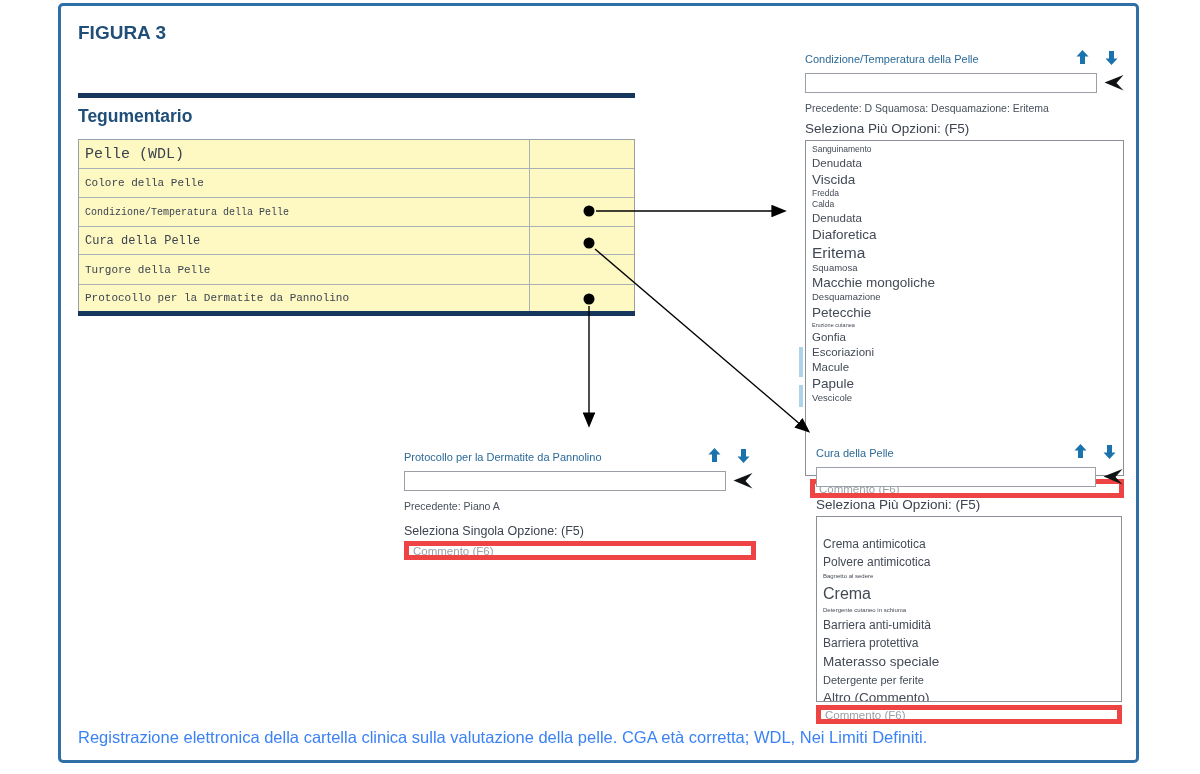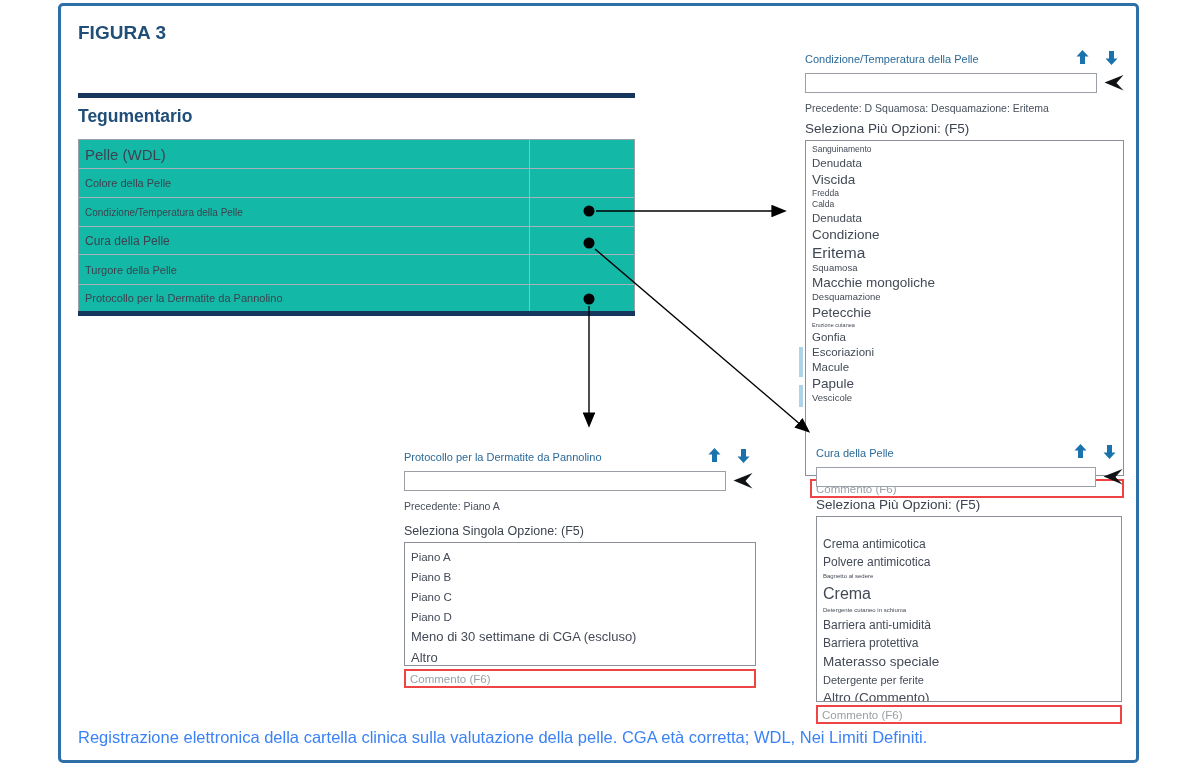--- a/index.html
+++ b/index.html
@@ -11,21 +11,21 @@
            border:3px solid #2f6fa8; border-radius:5px; background:#ffffff; }
 
   .fig-title { position:absolute; left:78px; top:22px; font-size:19px; font-weight:600; color:#1f4e79; }
 
   .navline { position:absolute; height:5px; background:#17365d; }
   .navline.top { left:78px; top:93px; width:557px; }
   .navline.bottom { left:78px; top:311px; width:557px; }
 
   .section-title { position:absolute; left:78px; top:106px; font-size:17.5px; font-weight:600; color:#1f4e79; }
 
-  .ehr-table { position:absolute; left:78px; top:139px; width:557px; border:1px solid #98a0a8; background:#14b8a6; }
+  .ehr-table { position:absolute; left:78px; top:139px; width:557px; border:1px solid #98a0a8; background:#fef9c3;font-family:Liberation Mono, monospace; }
   .t-row { display:flex; border-top:1px solid #aab0b8; }
   .t-row:first-child { border-top:none; }
   .t-label { flex:0 0 450px; padding-left:6px; display:flex; align-items:center; color:#3b4350; }
   .t-val { flex:1; border-left:1px solid #aab0b8; }
   .r0 { height:28px; } .r1 { height:29px; } .r2 { height:29px; }
   .r3 { height:28px; } .r4 { height:30px; } .r5 { height:27px; }
   .fs15 { font-size:15px; } .fs12 { font-size:12px; } .fs11 { font-size:11px; } .fs10 { font-size:10px; }
 
   .panel { position:absolute; }
   .p-head { display:flex; justify-content:space-between; align-items:flex-start; }
@@ -38,21 +38,21 @@
   .p-prev { font-size:10.5px; color:#48505c; margin-top:6px; }
   .p-prompt { font-size:13.5px; color:#3d4450; margin-top:7px; }
   .listbox { border:1px solid #8b9097; background:#fff; margin-top:4px; padding:3px 0 0 6px; overflow:hidden; }
   .opt { color:#434a56; white-space:nowrap; cursor:pointer; }
   .opt-xxs { font-size:5.5px; line-height:9px; }
   .opt-xs  { font-size:8.5px; line-height:11.5px; }
   .opt-s   { font-size:9.5px; line-height:12.5px; }
   .opt-m   { font-size:11.5px; line-height:15px; }
   .opt-l   { font-size:13.5px; line-height:17px; }
   .opt-xl  { font-size:15.5px; line-height:19px; }
-  .comment { height:19px; border:2px solid #ef4444; background:#fff; font-size:11.5px; padding:0 4px; margin-top:3px; color:#434a56; }
+  .comment { height:19px; border:5px solid #ef4444; background:#fff; font-size:11.5px; padding:0 4px; margin-top:3px; color:#434a56; }
   .comment::placeholder { color:#9aa0a6; }
 
   .panel-condizione { left:805px; top:50px; width:319px; }
   .panel-condizione .listbox { height:336px; }
   .panel-condizione .comment { width:314px; margin-left:5px; }
 
   .panel-protocollo { left:404px; top:448px; width:352px; }
   .panel-protocollo .p-input { flex:0 0 322px; }
   .panel-protocollo .p-prompt { font-size:12.5px; margin-top:12px; }
   .panel-protocollo .listbox { height:124px; padding-top:4px; }
@@ -137,21 +137,21 @@
     </div>
     <div class="p-prev">Precedente: D Squamosa: Desquamazione: Eritema</div>
     <div class="p-prompt">Seleziona Più Opzioni: (F5)</div>
     <div class="listbox">
       <div class="opt opt-xs">Sanguinamento</div>
       <div class="opt opt-m">Denudata</div>
       <div class="opt opt-l">Viscida</div>
       <div class="opt opt-xs">Fredda</div>
       <div class="opt opt-xs">Calda</div>
       <div class="opt opt-m">Denudata</div>
-      <div class="opt opt-l">Condizione</div>
+      <div class="opt opt-l">Diaforetica</div>
       <div class="opt opt-xl">Eritema</div>
       <div class="opt opt-s">Squamosa</div>
       <div class="opt opt-l">Macchie mongoliche</div>
       <div class="opt opt-s">Desquamazione</div>
       <div class="opt opt-l">Petecchie</div>
       <div class="opt opt-xxs">Eruzione cutanea</div>
       <div class="opt opt-m">Gonfia</div>
       <div class="opt opt-m">Escoriazioni</div>
       <div class="opt opt-m">Macule</div>
       <div class="opt opt-l">Papule</div>
@@ -176,28 +176,20 @@
       </div>
     </div>
     <div class="p-input-row">
       <input class="p-input" type="text" style="">
       <span class="filter-ic"><svg width="20" height="18" viewBox="0 0 20 18">
             <path d="M0.5 8.5 L19.5 1 L12.5 9 L19.5 16.5 Z" fill="#101316"></path>
           </svg></span>
     </div>
     <div class="p-prev">Precedente: Piano A</div>
     <div class="p-prompt">Seleziona Singola Opzione: (F5)</div>
-    <div class="listbox">
-      <div class="opt opt-m">Piano A</div>
-      <div class="opt opt-m">Piano B</div>
-      <div class="opt opt-m">Piano C</div>
-      <div class="opt opt-m">Piano D</div>
-      <div class="opt opt-l">Meno di 30 settimane di CGA (escluso)</div>
-      <div class="opt opt-l">Altro</div>
-    </div>
     <input class="comment" type="text" placeholder="Commento (F6)" style="">
   </div>
 
   <div class="panel panel-cura">
     <div class="p-head">
       <div class="p-label">Cura della Pelle</div>
       <div class="p-icons">
         <span class="icon-btn"><svg width="13" height="15" viewBox="0 0 13 15">
               <path d="M6.5 0 L12.5 6.5 H9 V14 H4 V6.5 H0.5 Z" fill="#1a73ad"></path>
             </svg></span>

